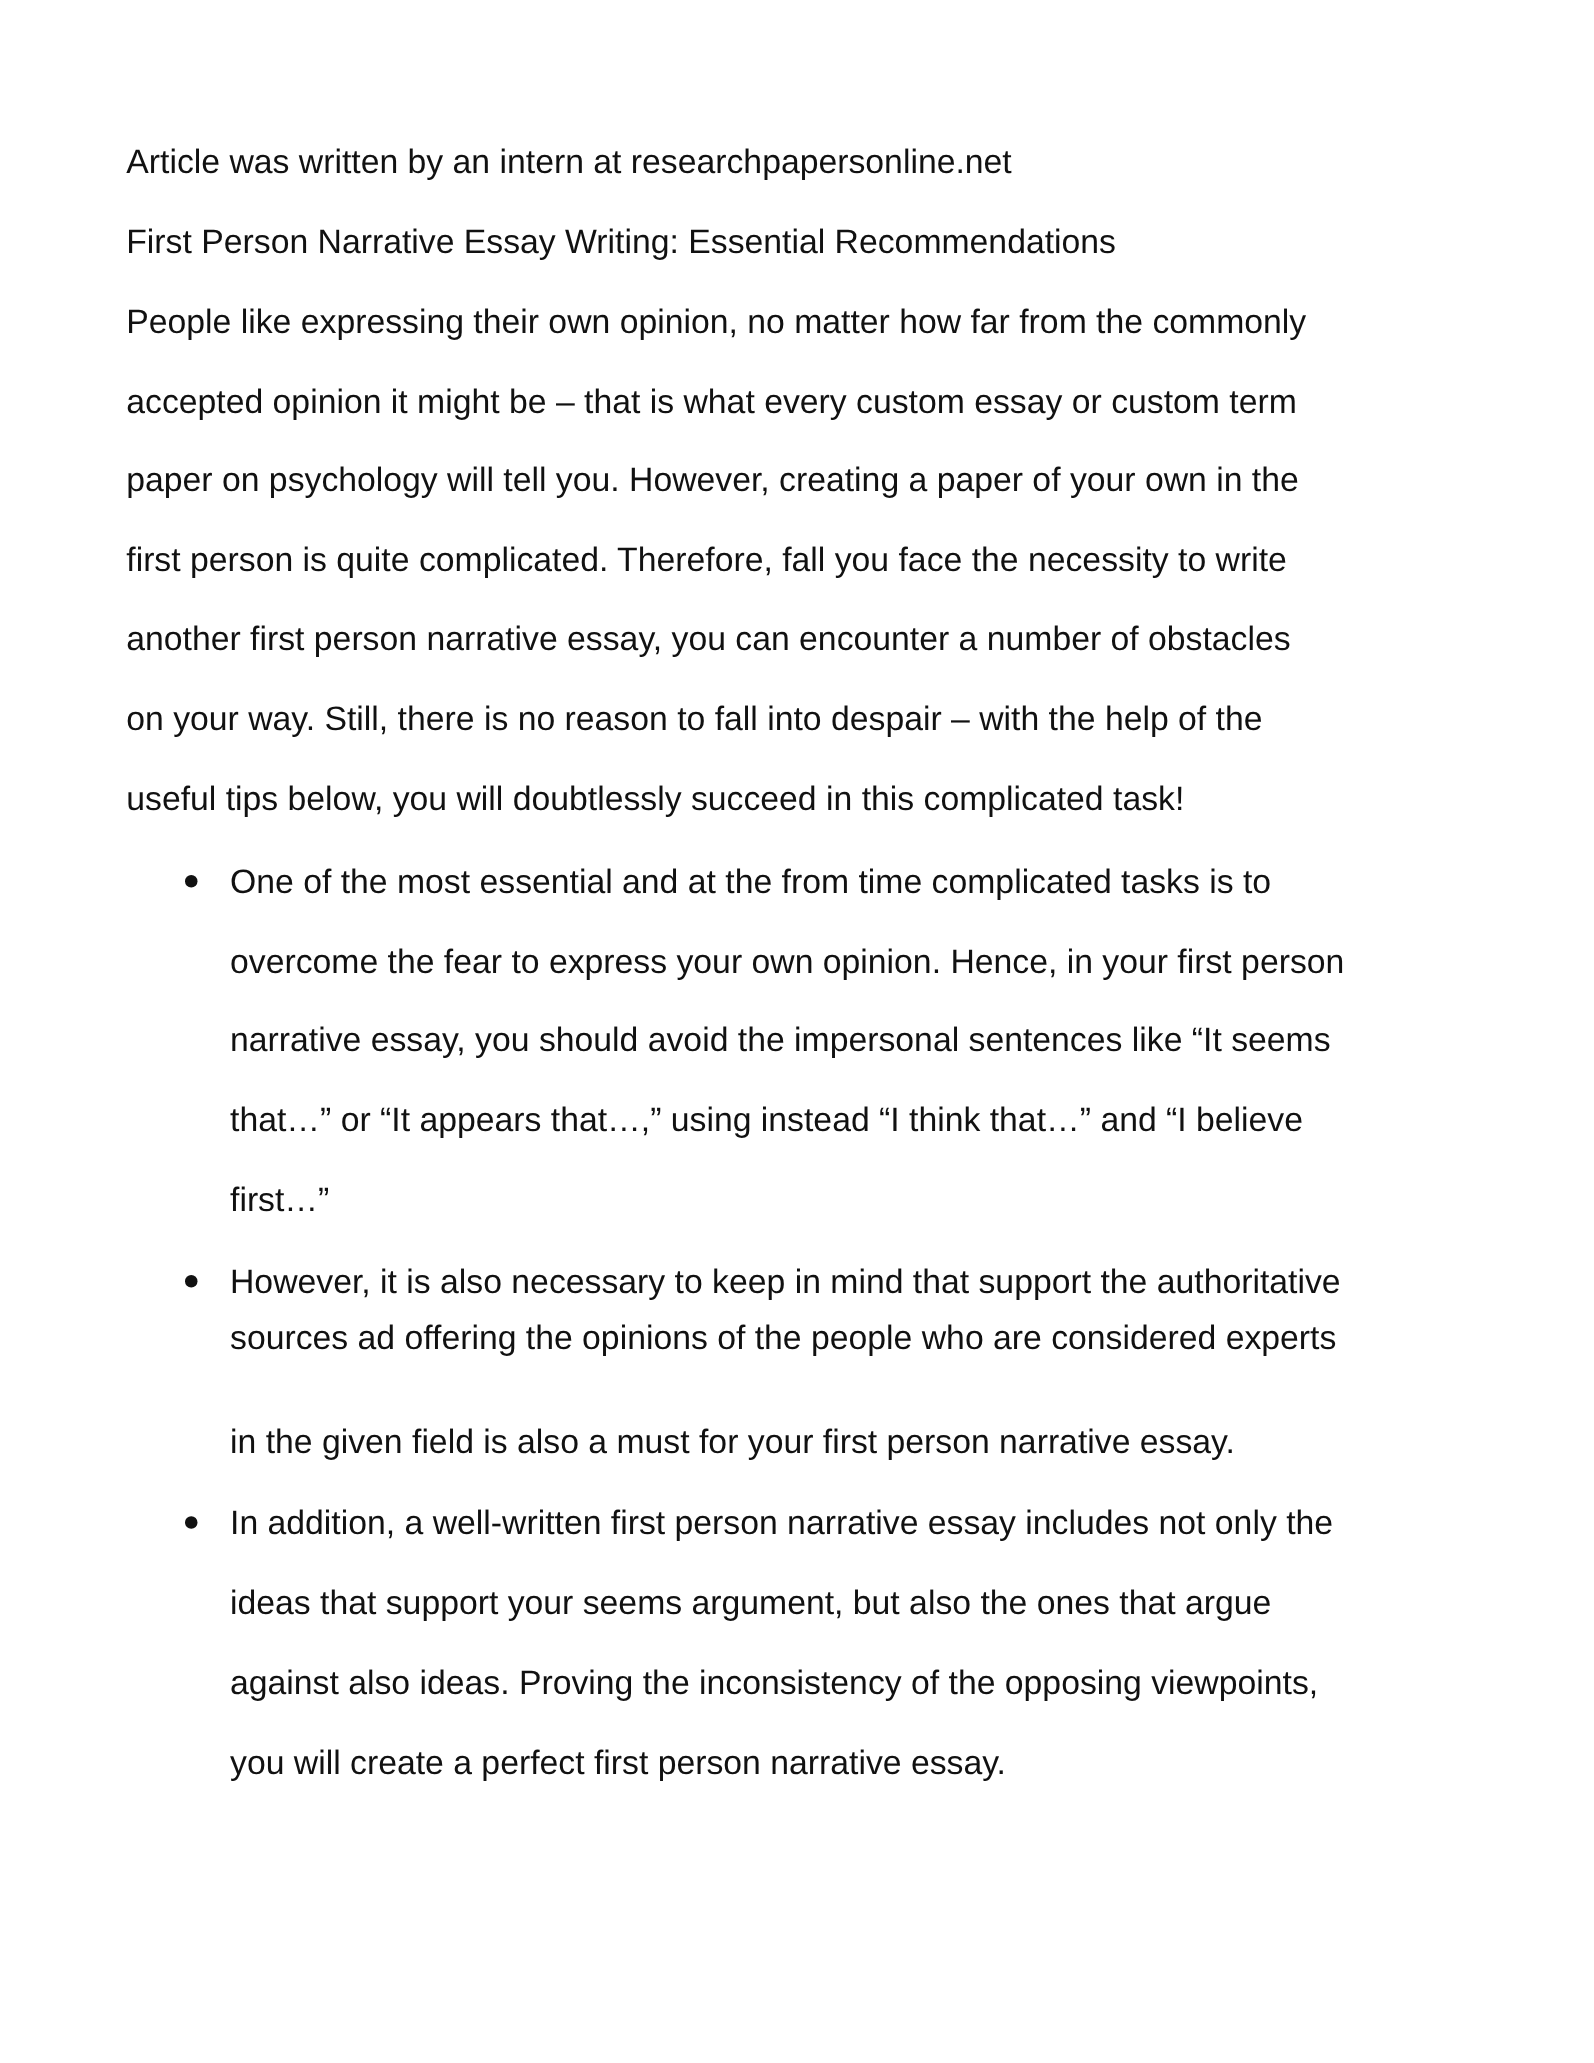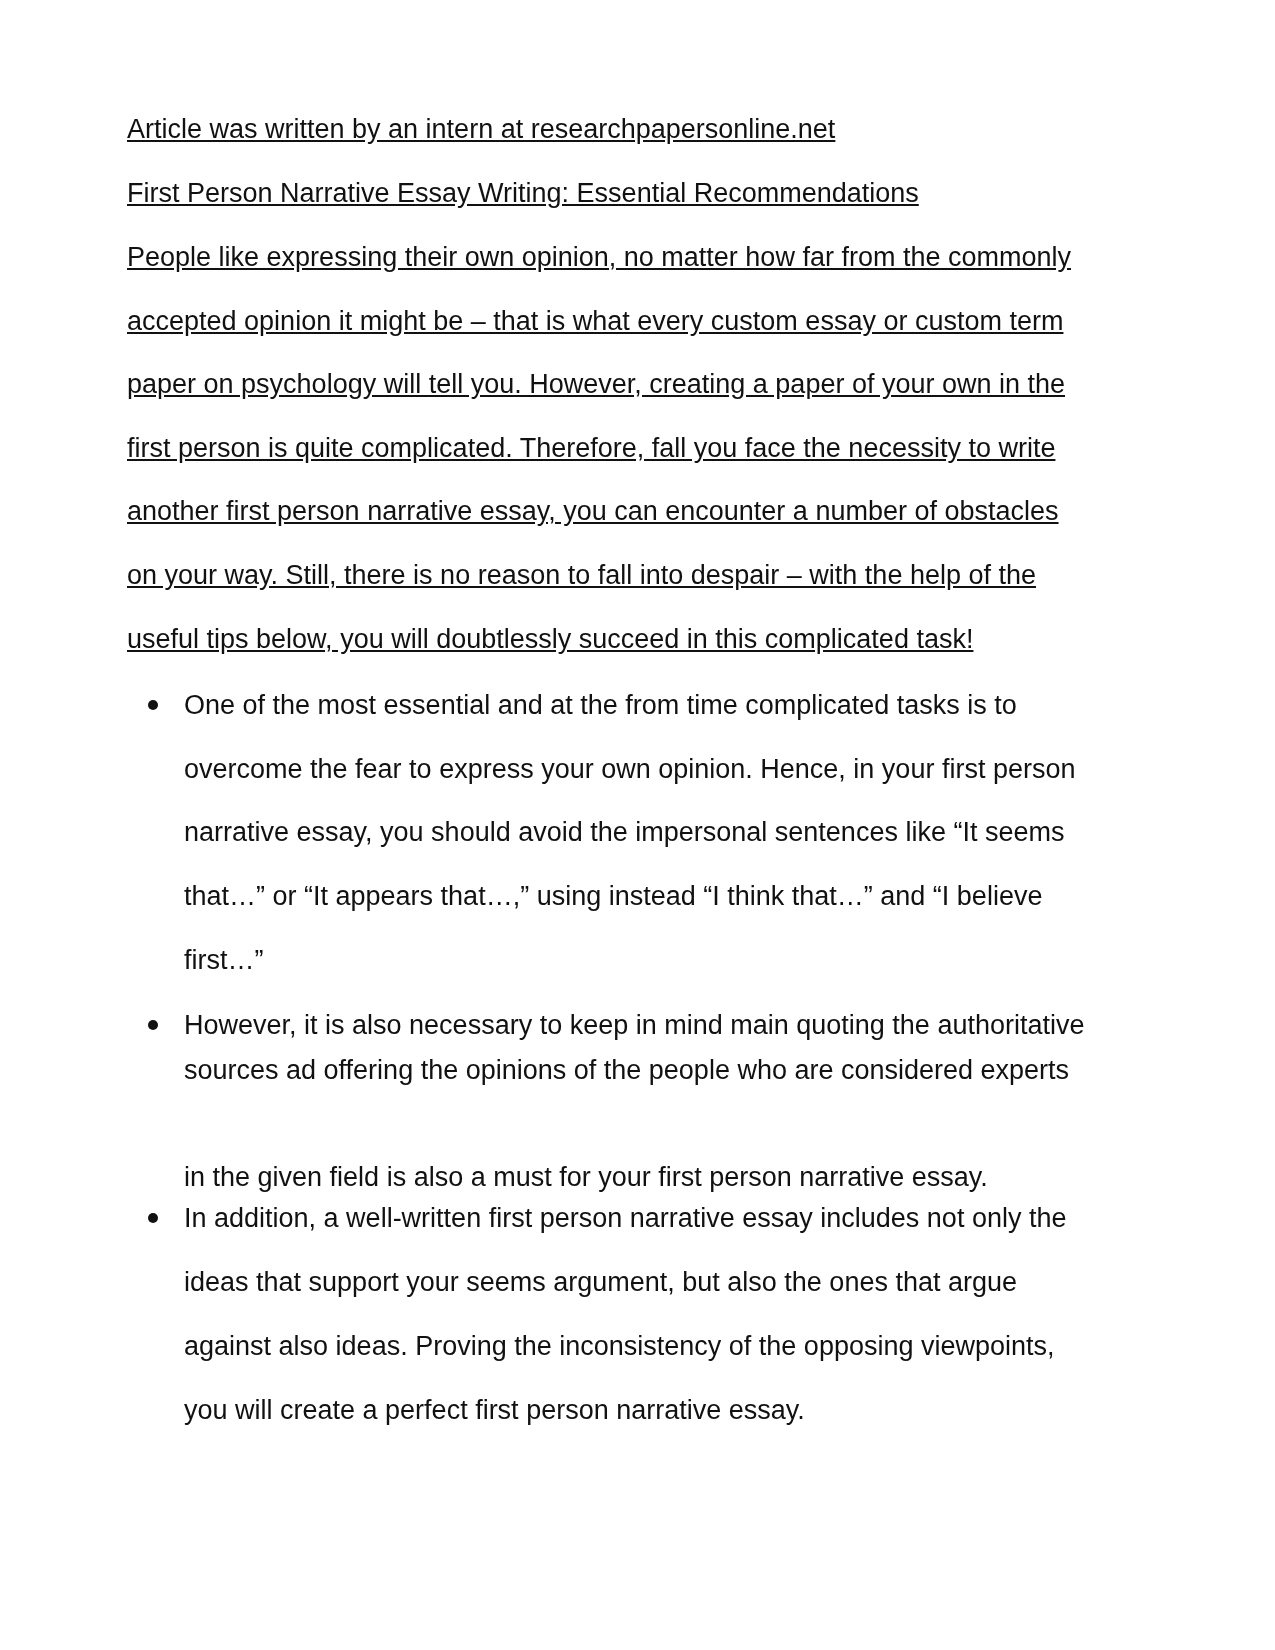--- a/index.html
+++ b/index.html
@@ -1,18 +1,18 @@
 <!DOCTYPE html>
 <html><head>
   <meta charset="utf-8">
   <style>
     html, body { margin: 0; padding: 0; background: #ffffff; }
     body { width: 1275px; height: 1650px; position: relative; overflow: hidden;
            font-family: "Liberation Sans", sans-serif; color: #111; font-size: 27px; }
-    .line { position: absolute; left: 127px; white-space: nowrap; line-height: 32px; text-decoration: underline; }
+    .line { position: absolute; left: 101px; white-space: nowrap; line-height: 32px; }
     .bline { position: absolute; left: 184px; white-space: nowrap; line-height: 32px; }
     .bullet { position: absolute; left: 148px; width: 10px; height: 10px; border-radius: 50%; background: #111; }
   </style>
 </head>
 <body>
 
 <div>
   <div class="line" style="top:113px">Article was written by an intern at researchpapersonline.net</div>
   <div class="line" style="top:177px">First Person Narrative Essay Writing: Essential Recommendations</div>
 
@@ -30,23 +30,23 @@
     <div>
       <span class="bullet" style="top:700px"></span>
       <div class="bline" style="top:689px">One of the most essential and at the from time complicated tasks is to</div>
       <div class="bline" style="top:753px">overcome the fear to express your own opinion. Hence, in your first person</div>
       <div class="bline" style="top:816px">narrative essay, you should avoid the impersonal sentences like “It seems</div>
       <div class="bline" style="top:880px">that…” or “It appears that…,” using instead “I think that…” and “I believe</div>
       <div class="bline" style="top:944px">first…”</div>
     </div>
     <div>
       <span class="bullet" style="top:1020px"></span>
-      <div class="bline" style="top:1009px">However, it is also necessary to keep in mind main quoting the authoritative</div>
+      <div class="bline" style="top:1009px">However, it is also necessary to keep in mind that support the authoritative</div>
       <div class="bline" style="top:1054px">sources ad offering the opinions of the people who are considered experts</div>
-      <div class="bline" style="top:1161px">in the given field is also a must for your first person narrative essay.</div>
+      <div class="bline" style="top:1137px">in the given field is also a must for your first person narrative essay.</div>
     </div>
     <div>
       <span class="bullet" style="top:1213px"></span>
       <div class="bline" style="top:1202px">In addition, a well-written first person narrative essay includes not only the</div>
       <div class="bline" style="top:1266px">ideas that support your seems argument, but also the ones that argue</div>
       <div class="bline" style="top:1330px">against also ideas. Proving the inconsistency of the opposing viewpoints,</div>
       <div class="bline" style="top:1394px">you will create a perfect first person narrative essay.</div>
     </div>
   </div>
 </div>

